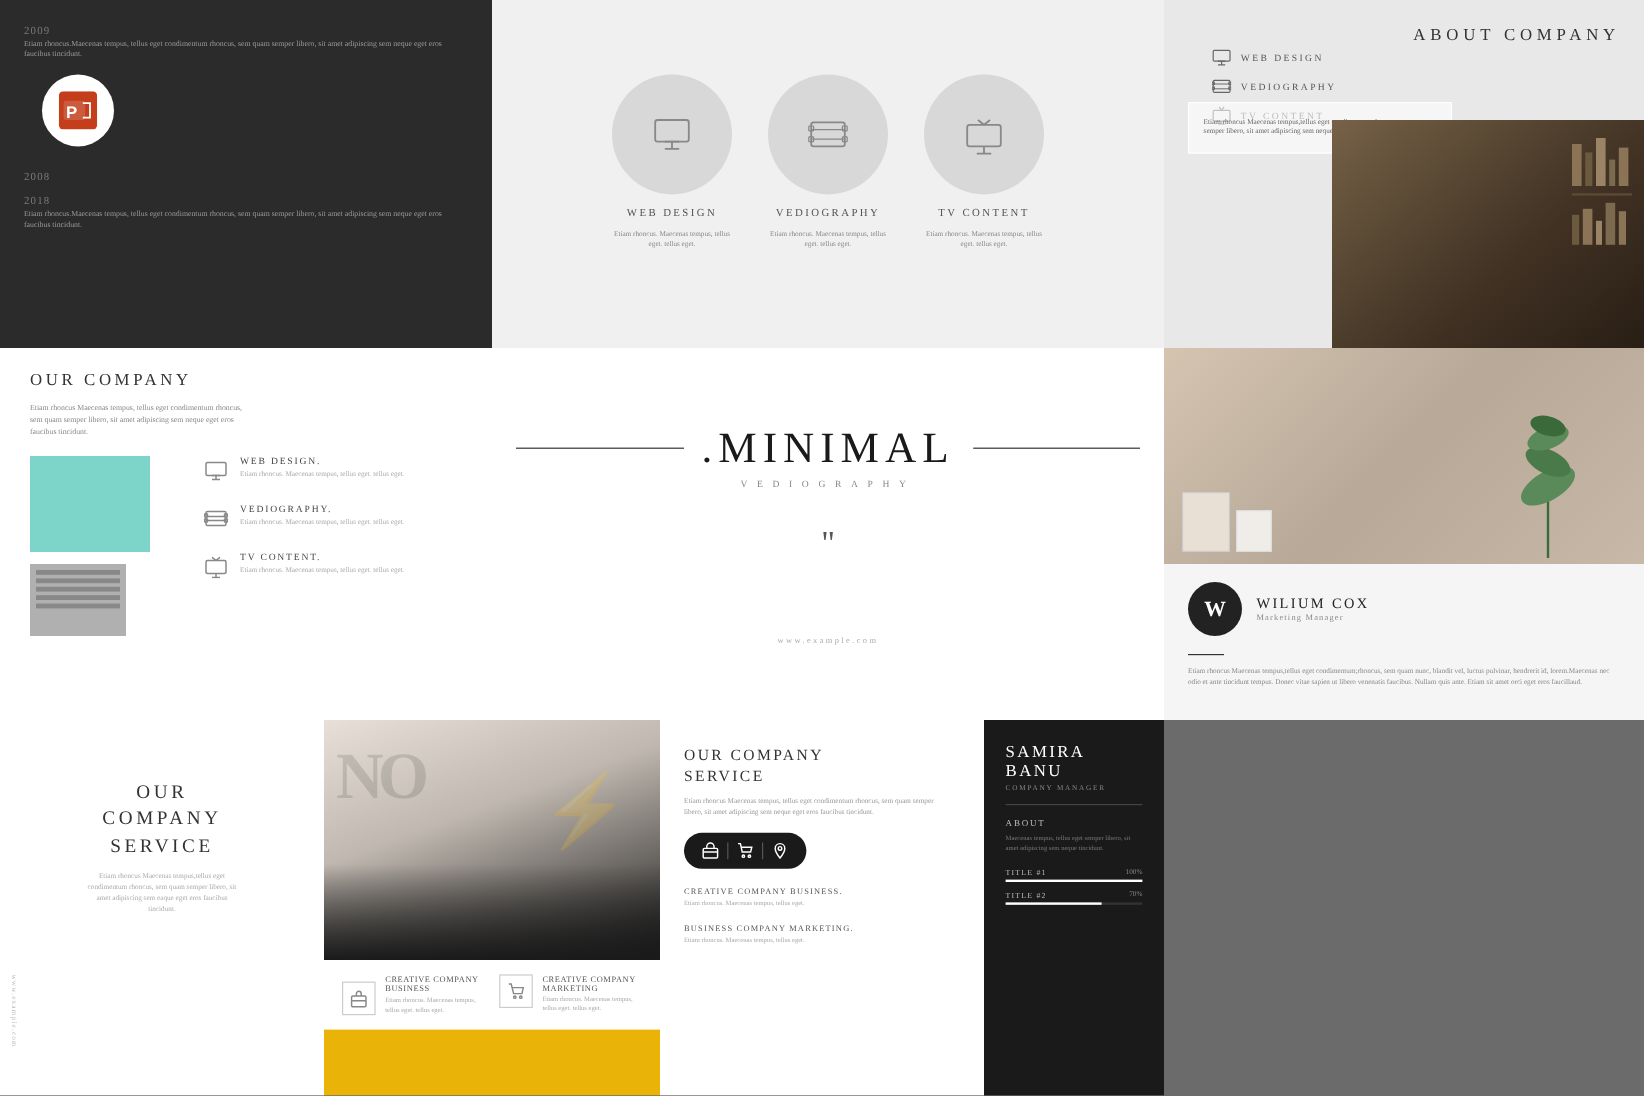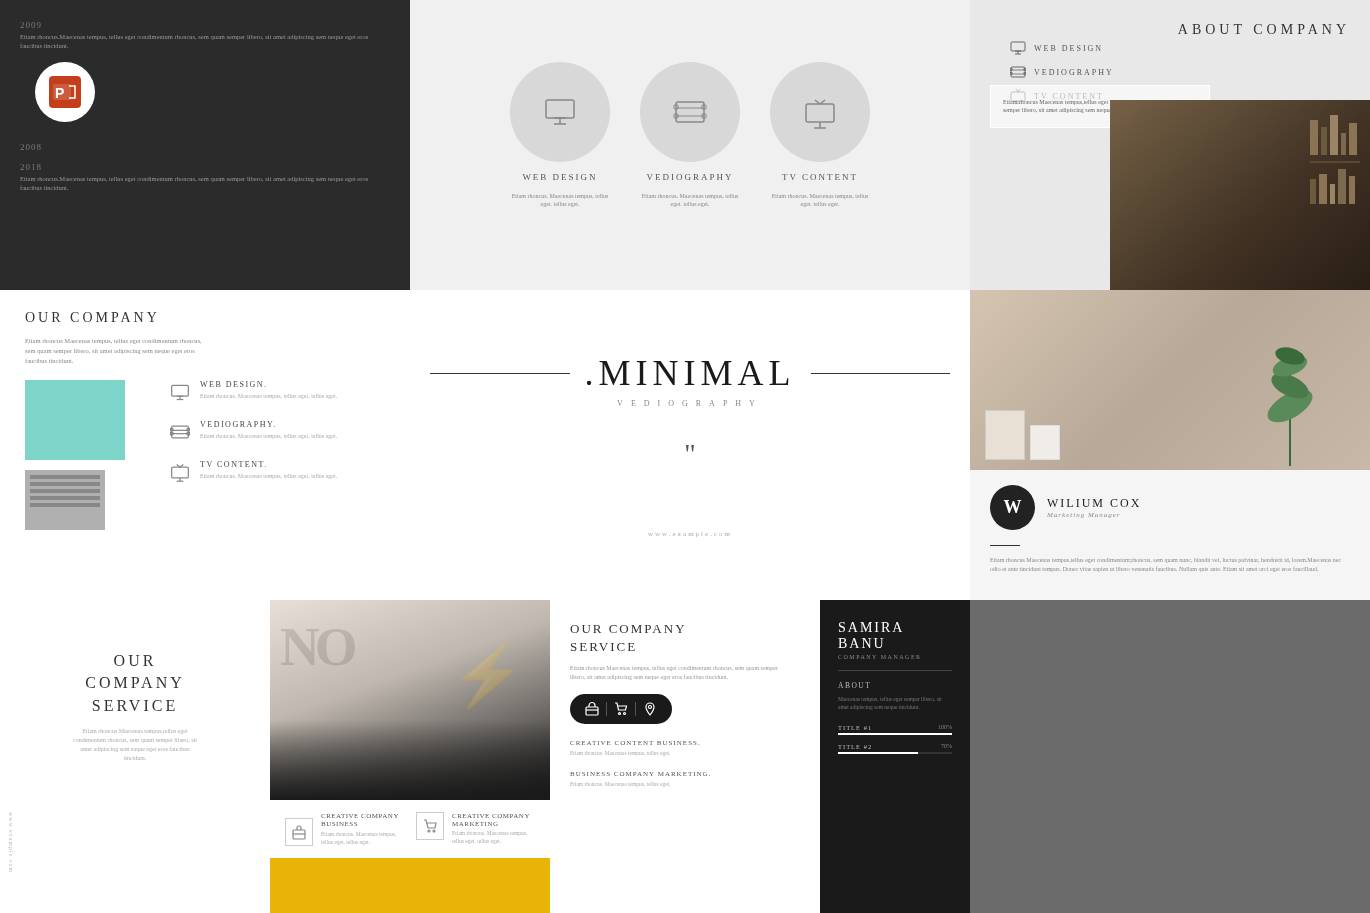--- a/index.html
+++ b/index.html
@@ -289,21 +289,21 @@
     .s6-avatar {
       width: 45px; height: 45px;
       background: #222;
       border-radius: 50%;
       display: flex; align-items: center; justify-content: center;
       color: #fff;
       font-size: 18px;
       font-weight: bold;
     }
     .s6-name { font-size: 12px; letter-spacing: 2px; color: #222; }
-    .s6-role { font-size: 7px; letter-spacing: 1px; color: #888; font-style: italic; }
+    .s6-role { font-size: 7px; letter-spacing: 1px; color: #888; }
     .s6-divider { width: 30px; height: 1px; background: #333; margin: 5px 0; }
     .s6-bio { font-size: 6px; color: #888; line-height: 1.5; }
 
     
   </style>
 </head>
 <body>
 
 <div class="grid">
 
@@ -630,21 +630,21 @@
           <div style="width:1px; height:14px; background:#555;"></div>
           <svg width="16" height="16" viewBox="0 0 16 16" stroke="#fff" fill="none" stroke-width="1.2">
             <path d="M8 2a4 4 0 014 4c0 3-4 8-4 8S4 9 4 6a4 4 0 014-4z"></path>
             <circle cx="8" cy="6" r="1.5"></circle>
           </svg>
         </div>
       </div>
 
       <div style="display:flex; flex-direction:column; gap:12px;">
         <div>
-          <div style="font-size:7px; letter-spacing:1px; color:#555; margin-bottom:3px;">CREATIVE CONTENT BUSINESS.</div>
+          <div style="font-size:7px; letter-spacing:1px; color:#555; margin-bottom:3px;">CREATIVE COMPANY BUSINESS.</div>
           <div style="font-size:5.5px; color:#aaa; line-height:1.4;">Etiam rhoncus. Maecenas tempus, tellus eget.</div>
         </div>
         <div>
           <div style="font-size:7px; letter-spacing:1px; color:#555; margin-bottom:3px;">BUSINESS COMPANY MARKETING.</div>
           <div style="font-size:5.5px; color:#aaa; line-height:1.4;">Etiam rhoncus. Maecenas tempus, tellus eget.</div>
         </div>
       </div>
     </div>
 
     <div class="slide" style="background:#1a1a1a; padding:20px 18px;">

